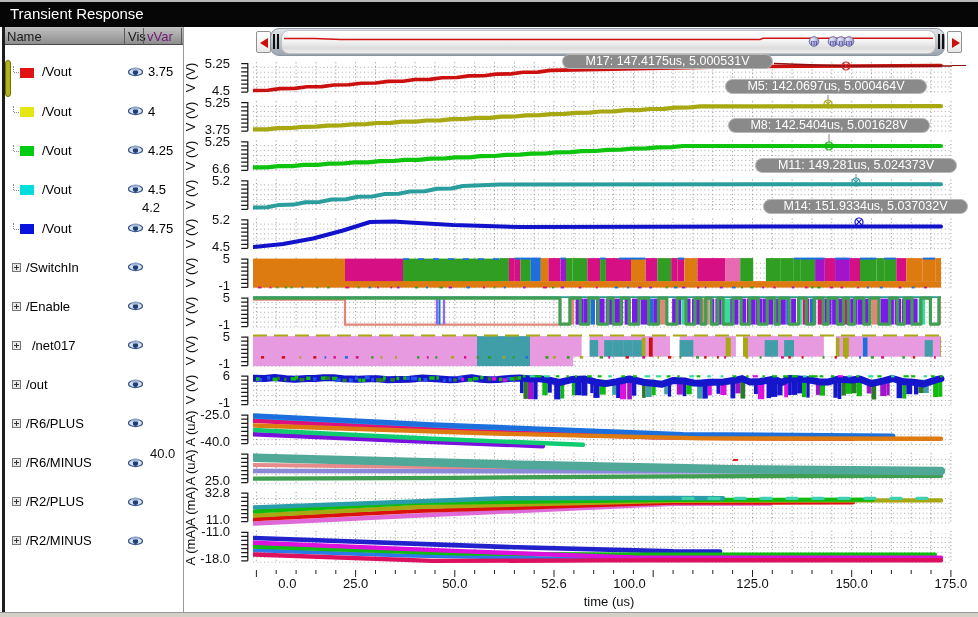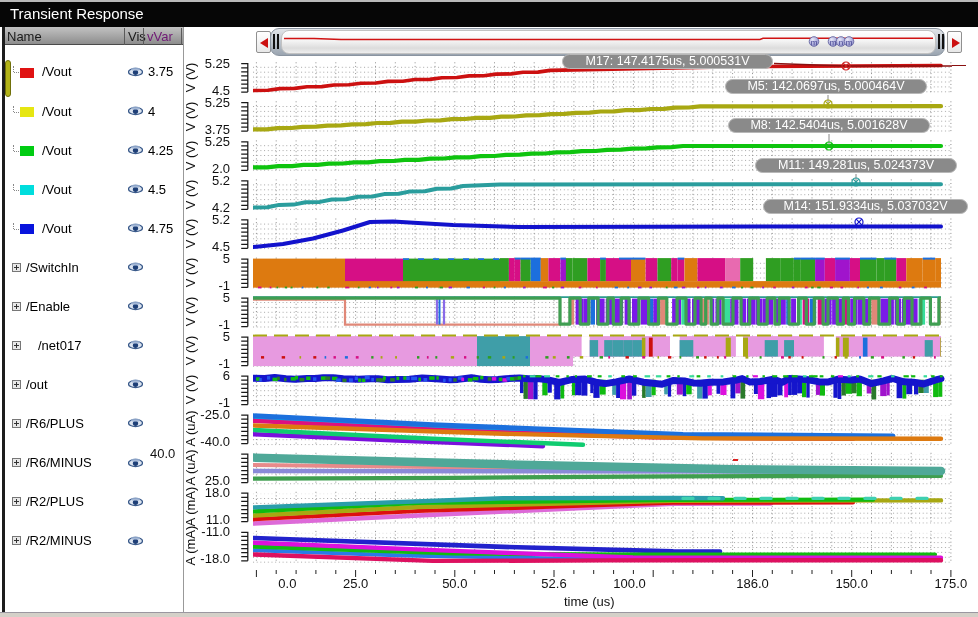--- a/index.html
+++ b/index.html
@@ -89,21 +89,21 @@
 <div class="row" style="left:26px;top:299px">/Enable</div>
 <svg width="15" height="10" viewBox="0 0 15 10" style="position:absolute;left:128px;top:301px">
     <ellipse cx="7.5" cy="5" rx="7" ry="3.6" fill="#dce4f0" stroke="#3a5a8a" stroke-width="1.3"></ellipse>
     <circle cx="7.5" cy="5.3" r="2.6" fill="#1e3f77"></circle>
     <ellipse cx="7.5" cy="2.2" rx="4.5" ry="1.6" fill="#9fb4d4" opacity="0.8"></ellipse>
   </svg>
 <div class="abs" style="left:12px;top:341px;width:9px;height:9px;border:1px solid #777;background:#e8e8e8">
     <div class="abs" style="left:1px;top:3px;width:5px;height:1px;background:#333"></div>
     <div class="abs" style="left:3px;top:1px;width:1px;height:5px;background:#333"></div>
   </div>
-<div class="row" style="left:38px;top:338px">/net017</div>
+<div class="row" style="left:32px;top:338px">/net017</div>
 <svg width="15" height="10" viewBox="0 0 15 10" style="position:absolute;left:128px;top:340px">
     <ellipse cx="7.5" cy="5" rx="7" ry="3.6" fill="#dce4f0" stroke="#3a5a8a" stroke-width="1.3"></ellipse>
     <circle cx="7.5" cy="5.3" r="2.6" fill="#1e3f77"></circle>
     <ellipse cx="7.5" cy="2.2" rx="4.5" ry="1.6" fill="#9fb4d4" opacity="0.8"></ellipse>
   </svg>
 <div class="abs" style="left:12px;top:380px;width:9px;height:9px;border:1px solid #777;background:#e8e8e8">
     <div class="abs" style="left:1px;top:3px;width:5px;height:1px;background:#333"></div>
     <div class="abs" style="left:3px;top:1px;width:1px;height:5px;background:#333"></div>
   </div>
 <div class="row" style="left:26px;top:377px">/out</div>
@@ -153,24 +153,24 @@
     <ellipse cx="7.5" cy="2.2" rx="4.5" ry="1.6" fill="#9fb4d4" opacity="0.8"></ellipse>
   </svg>
 <div class="abs" style="left:5px;top:60px;width:6px;height:37px;background:#b3b318;border:1px solid #70700a;border-radius:3px"></div>
 <div class="lbl" style="left:154px;top:55.8px;width:76px;text-align:right">5.25</div>
 <div class="lbl" style="left:154px;top:82.8px;width:76px;text-align:right">4.5</div>
 <div class="rlbl" style="left:166px;top:69.8px;width:48px">V (V)</div>
 <div class="lbl" style="left:154px;top:94.8px;width:76px;text-align:right">5.25</div>
 <div class="lbl" style="left:154px;top:121.8px;width:76px;text-align:right">3.75</div>
 <div class="rlbl" style="left:166px;top:108.8px;width:48px">V (V)</div>
 <div class="lbl" style="left:154px;top:133.9px;width:76px;text-align:right">5.25</div>
-<div class="lbl" style="left:154px;top:160.9px;width:76px;text-align:right">2.0</div>
+<div class="lbl" style="left:154px;top:160.9px;width:76px;text-align:right">6.6</div>
 <div class="rlbl" style="left:166px;top:147.9px;width:48px">V (V)</div>
 <div class="lbl" style="left:154px;top:172.9px;width:76px;text-align:right">5.2</div>
-<div class="lbl" style="left:154px;top:199.9px;width:76px;text-align:right">4.2</div>
+<div class="lbl" style="left:142px;top:199.9px;width:76px;text-align:left">4.2</div>
 <div class="rlbl" style="left:166px;top:186.9px;width:48px">V (V)</div>
 <div class="lbl" style="left:154px;top:212.0px;width:76px;text-align:right">5.2</div>
 <div class="lbl" style="left:154px;top:239.0px;width:76px;text-align:right">4.5</div>
 <div class="rlbl" style="left:166px;top:226.0px;width:48px">V (V)</div>
 <div class="lbl" style="left:154px;top:251.1px;width:76px;text-align:right">5</div>
 <div class="lbl" style="left:154px;top:278.1px;width:76px;text-align:right">-1</div>
 <div class="rlbl" style="left:166px;top:265.1px;width:48px">V (V)</div>
 <div class="lbl" style="left:154px;top:290.1px;width:76px;text-align:right">5</div>
 <div class="lbl" style="left:154px;top:317.1px;width:76px;text-align:right">-1</div>
 <div class="rlbl" style="left:166px;top:304.1px;width:48px">V (V)</div>
@@ -179,35 +179,35 @@
 <div class="rlbl" style="left:166px;top:343.1px;width:48px">V (V)</div>
 <div class="lbl" style="left:154px;top:368.2px;width:76px;text-align:right">6</div>
 <div class="lbl" style="left:154px;top:395.2px;width:76px;text-align:right">-1</div>
 <div class="rlbl" style="left:166px;top:382.2px;width:48px">V (V)</div>
 <div class="lbl" style="left:154px;top:407.2px;width:76px;text-align:right">-25.0</div>
 <div class="lbl" style="left:154px;top:434.2px;width:76px;text-align:right">-40.0</div>
 <div class="rlbl" style="left:166px;top:421.2px;width:48px">A (uA)</div>
 <div class="lbl" style="left:150px;top:446.3px;width:76px;text-align:left">40.0</div>
 <div class="lbl" style="left:154px;top:473.3px;width:76px;text-align:right">25.0</div>
 <div class="rlbl" style="left:166px;top:460.3px;width:48px">A (uA)</div>
-<div class="lbl" style="left:154px;top:485.3px;width:76px;text-align:right">18.0</div>
+<div class="lbl" style="left:154px;top:485.3px;width:76px;text-align:right">32.8</div>
 <div class="lbl" style="left:154px;top:512.3px;width:76px;text-align:right">11.0</div>
 <div class="rlbl" style="left:166px;top:499.3px;width:48px">A (mA)</div>
 <div class="lbl" style="left:154px;top:524.4px;width:76px;text-align:right">-11.0</div>
 <div class="lbl" style="left:154px;top:551.4px;width:76px;text-align:right">-18.0</div>
 <div class="rlbl" style="left:166px;top:538.4px;width:48px">A (mA)</div>
 <div class="lbl" style="left:216.4px;top:576px;width:80px;text-align:right">0.0</div>
 <div class="lbl" style="left:315.6px;top:576px;width:80px;text-align:center">25.0</div>
 <div class="lbl" style="left:414.8px;top:576px;width:80px;text-align:center">50.0</div>
 <div class="lbl" style="left:514.0px;top:576px;width:80px;text-align:center">52.6</div>
 <div class="lbl" style="left:613.2px;top:576px;width:80px;text-align:left">100.0</div>
-<div class="lbl" style="left:712.5px;top:576px;width:80px;text-align:center">186.0</div>
+<div class="lbl" style="left:712.5px;top:576px;width:80px;text-align:center">125.0</div>
 <div class="lbl" style="left:811.7px;top:576px;width:80px;text-align:center">150.0</div>
 <div class="lbl" style="left:910.9px;top:576px;width:80px;text-align:center">175.0</div>
-<div class="lbl" style="left:564px;top:594px;width:90px;text-align:left">time (us)</div>
+<div class="lbl" style="left:564px;top:594px;width:90px;text-align:center">time (us)</div>
 <div class="abs" style="left:256px;top:31px;width:15px;height:22px;background:linear-gradient(#fff,#e8e8e8);border:1px solid #909090;border-radius:2px">
 <div class="abs" style="left:3px;top:6px;width:0;height:0;border-top:5px solid transparent;border-bottom:5px solid transparent;border-right:8px solid #cc1010"></div>
   </div>
 <div class="abs" style="left:947px;top:31px;width:15px;height:22px;background:linear-gradient(#fff,#e8e8e8);border:1px solid #909090;border-radius:2px">
 <div class="abs" style="left:4px;top:6px;width:0;height:0;border-top:5px solid transparent;border-bottom:5px solid transparent;border-left:8px solid #cc1010"></div>
   </div>
 <div class="abs" style="left:270px;top:27.5px;width:675px;height:28px;background:linear-gradient(#e2e5e9,#9aa4b0);border:1px solid #8a94a0;border-radius:9px"></div>
 <div class="abs" style="left:281px;top:29.5px;width:655px;height:24px;background:linear-gradient(#ffffff 0%,#f4f4f4 45%,#dcdcdc 78%,#eee 100%);border:1px solid #c2c2c2;border-radius:8px"></div>
 <div class="abs" style="left:273px;top:34px;width:2px;height:15px;background:#111"></div>
 <div class="abs" style="left:277px;top:34px;width:2px;height:15px;background:#111"></div>

